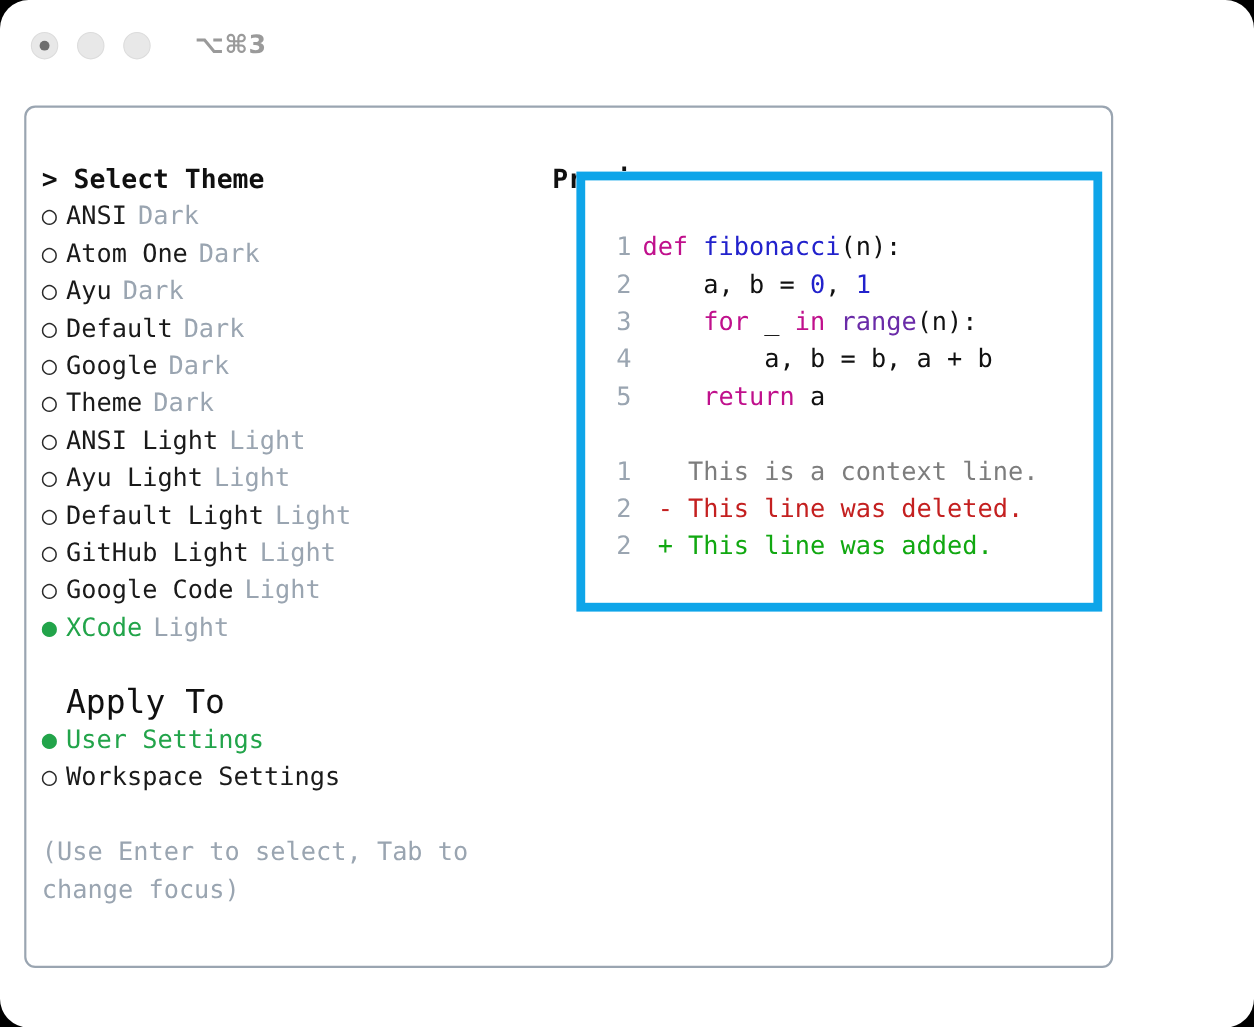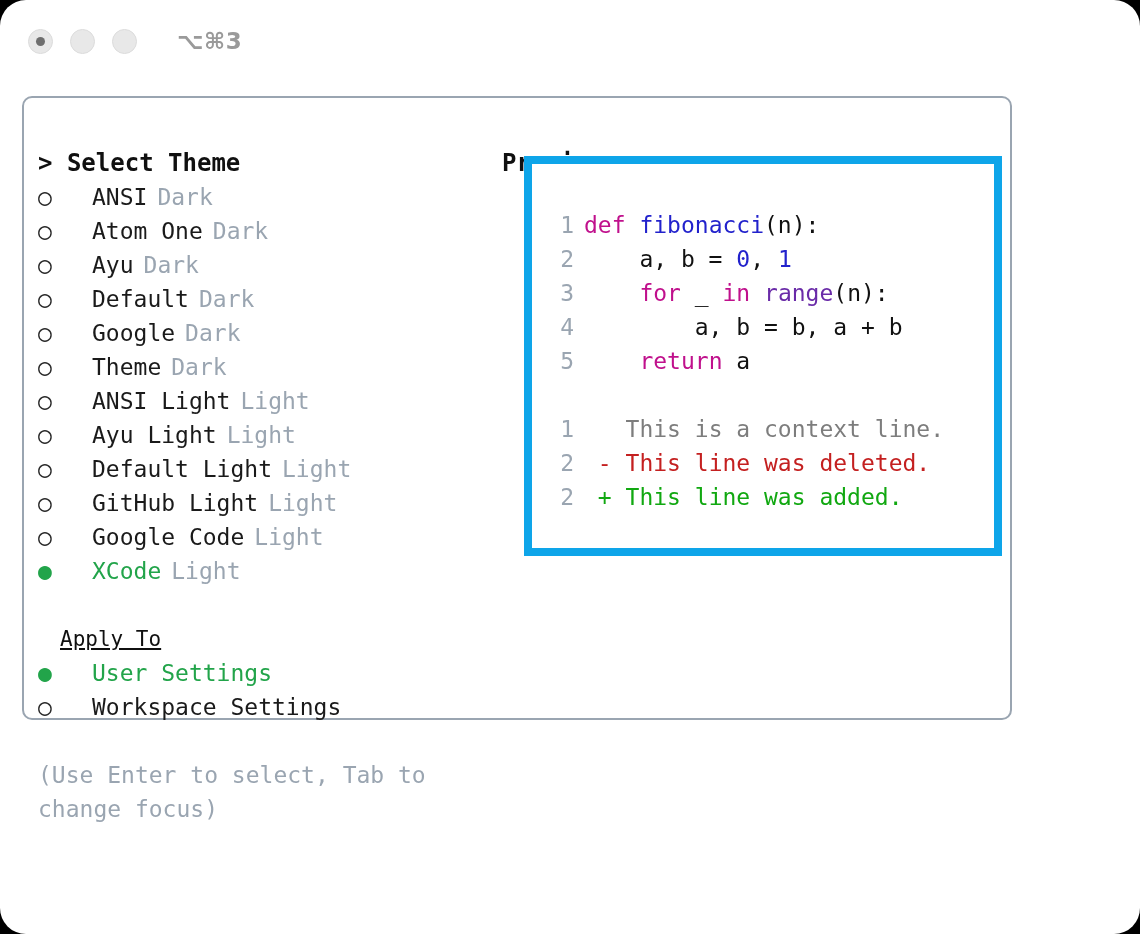--- a/index.html
+++ b/index.html
@@ -67,21 +67,21 @@
     color: #9a9a9a;
     letter-spacing: 0.5px;
   }
 
   
   .panel {
     position: absolute;
     left: 22px;
     top: 96px;
     width: 990px;
-    height: 624px;
+    height: 784px;
     border: 2px solid #9aa5b1;
     border-radius: 10px;
     box-sizing: border-box;
     background: #ffffff;
   }
 
   .columns {
     position: absolute;
     left: 0; top: 0;
     width: 100%;
@@ -119,34 +119,33 @@
     white-space: pre;
   }
   .bullet {
     display: inline-block;
     width: 22px;
     flex: 0 0 22px;
     font-size: 23px;
     color: #2b2b2b;
   }
   .bullet.on { color: #22a44a; }
-  .opt-label { color: #1a1a1a; margin-left: 32px; }
+  .opt-label { color: #1a1a1a; }
   .opt-row.selected .opt-label { color: #22a44a; }
   .opt-tag {
     color: #9aa5b1;
     margin-left: 10px;
   }
 
   .apply-head {
-    font-size: 21px;
+    font-size: 30px;
     color: #101010;
     line-height: 34px;
     padding-left: 22px;
     white-space: pre;
-    text-decoration: underline;
   }
 
   .spacer-block { height: 34px; }
 
   .hint {
     font-size: 23px;
     line-height: 34px;
     color: #9aa5b1;
     width: 420px;
     white-space: pre-wrap;

